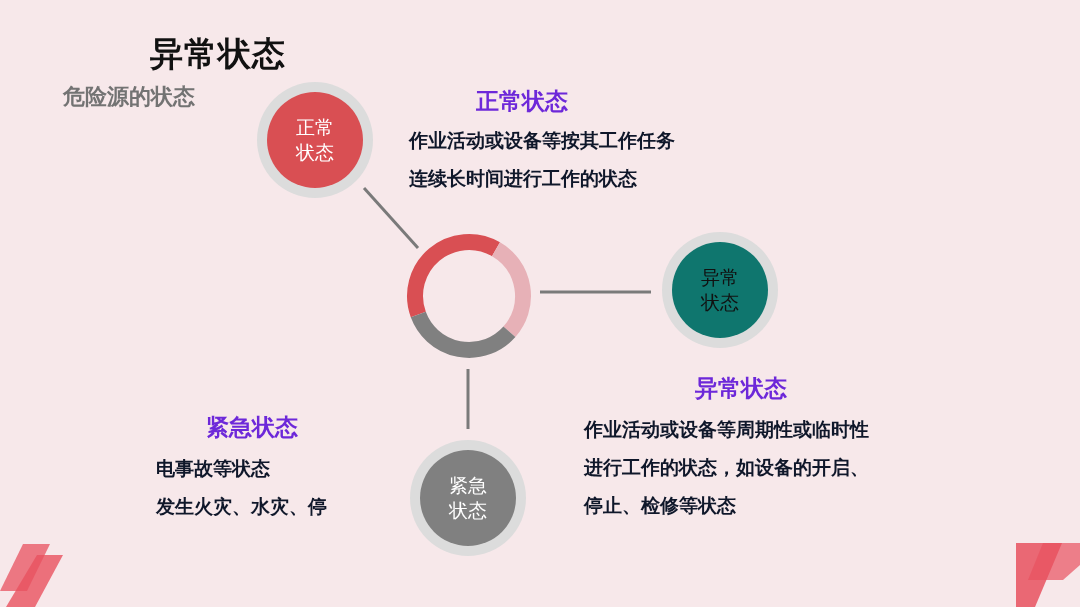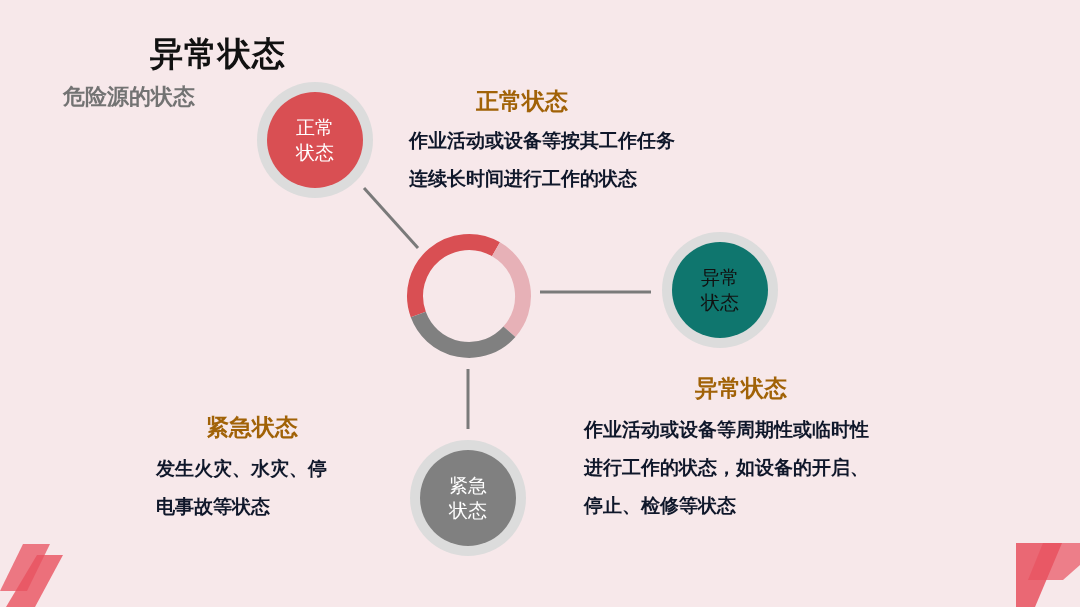--- a/index.html
+++ b/index.html
@@ -20,21 +20,21 @@
     display: flex; align-items: center; justify-content: center; flex-direction: column;
     font-weight: normal; font-size: 19px; line-height: 25px; text-align: center;
   }
   .node .inner span { display: block; }
   .n-normal { left: 257px; top: 82px; }
   .n-normal .inner { background: #d94f53; color: #fff; }
   .n-abnormal { left: 662px; top: 232px; }
   .n-abnormal .inner { background: #0f766e; color: #111; }
   .n-emergency { left: 410px; top: 440px; }
   .n-emergency .inner { background: #808080; color: #fff; }
-  .heading { font-size: 23px; font-weight: bold; color: #a16207; }
+  .heading { font-size: 23px; font-weight: bold; color: #6d28d9; }
   .body-text { font-size: 19px; font-weight: bold; color: #0f172a; line-height: 38px; }
   svg.lines { position: absolute; left: 0; top: 0; }
 </style>
 </head>
 <body>
 
 <div class="abs title">异常状态</div>
 <div class="abs subtitle">危险源的状态</div>
 
 <svg class="lines" width="1080" height="607">
@@ -86,15 +86,15 @@
 
 <div class="abs heading" style="left:695px; top:373px;">异常状态</div>
 <div class="abs body-text" style="left:584px; top:410px;">
   <div>作业活动或设备等周期性或临时性</div>
   <div>进行工作的状态，如设备的开启、</div>
   <div>停止、检修等状态</div>
 </div>
 
 <div class="abs heading" style="left:206px; top:412px;">紧急状态</div>
 <div class="abs body-text" style="left:156px; top:449px;">
+  <div>电事故等状态</div>
   <div>发生火灾、水灾、停</div>
-  <div>电事故等状态</div>
 </div>
 
 </body></html>

